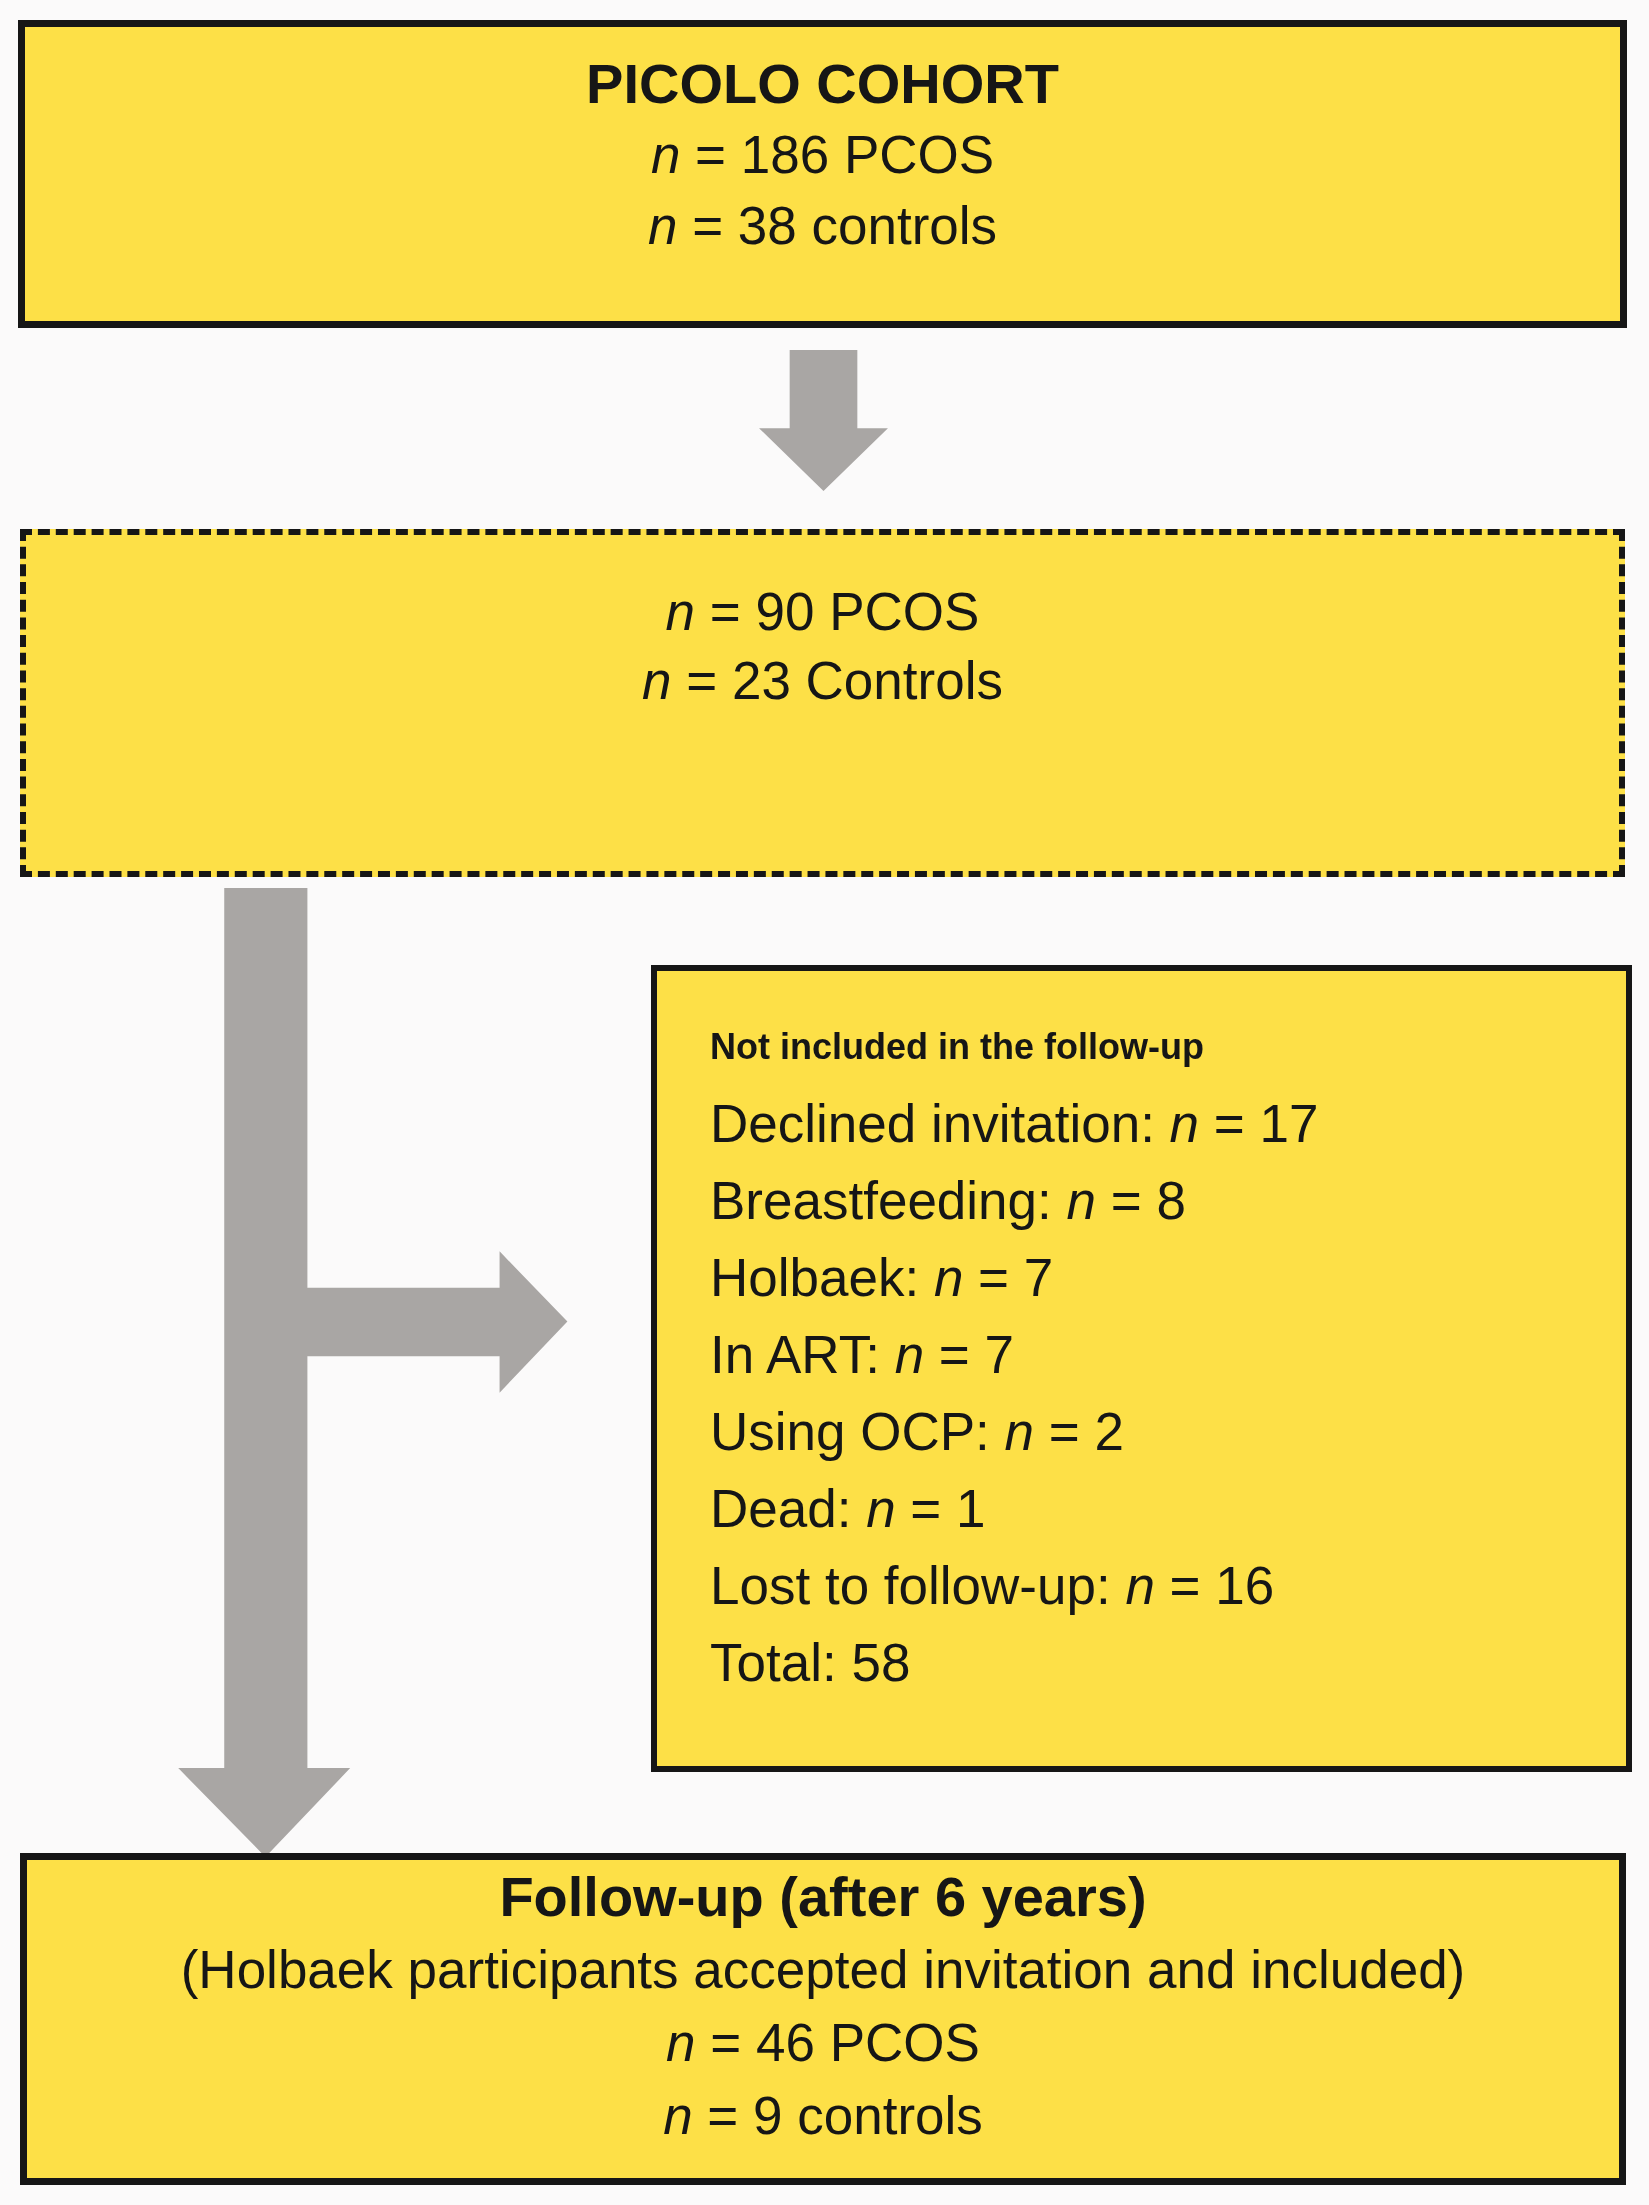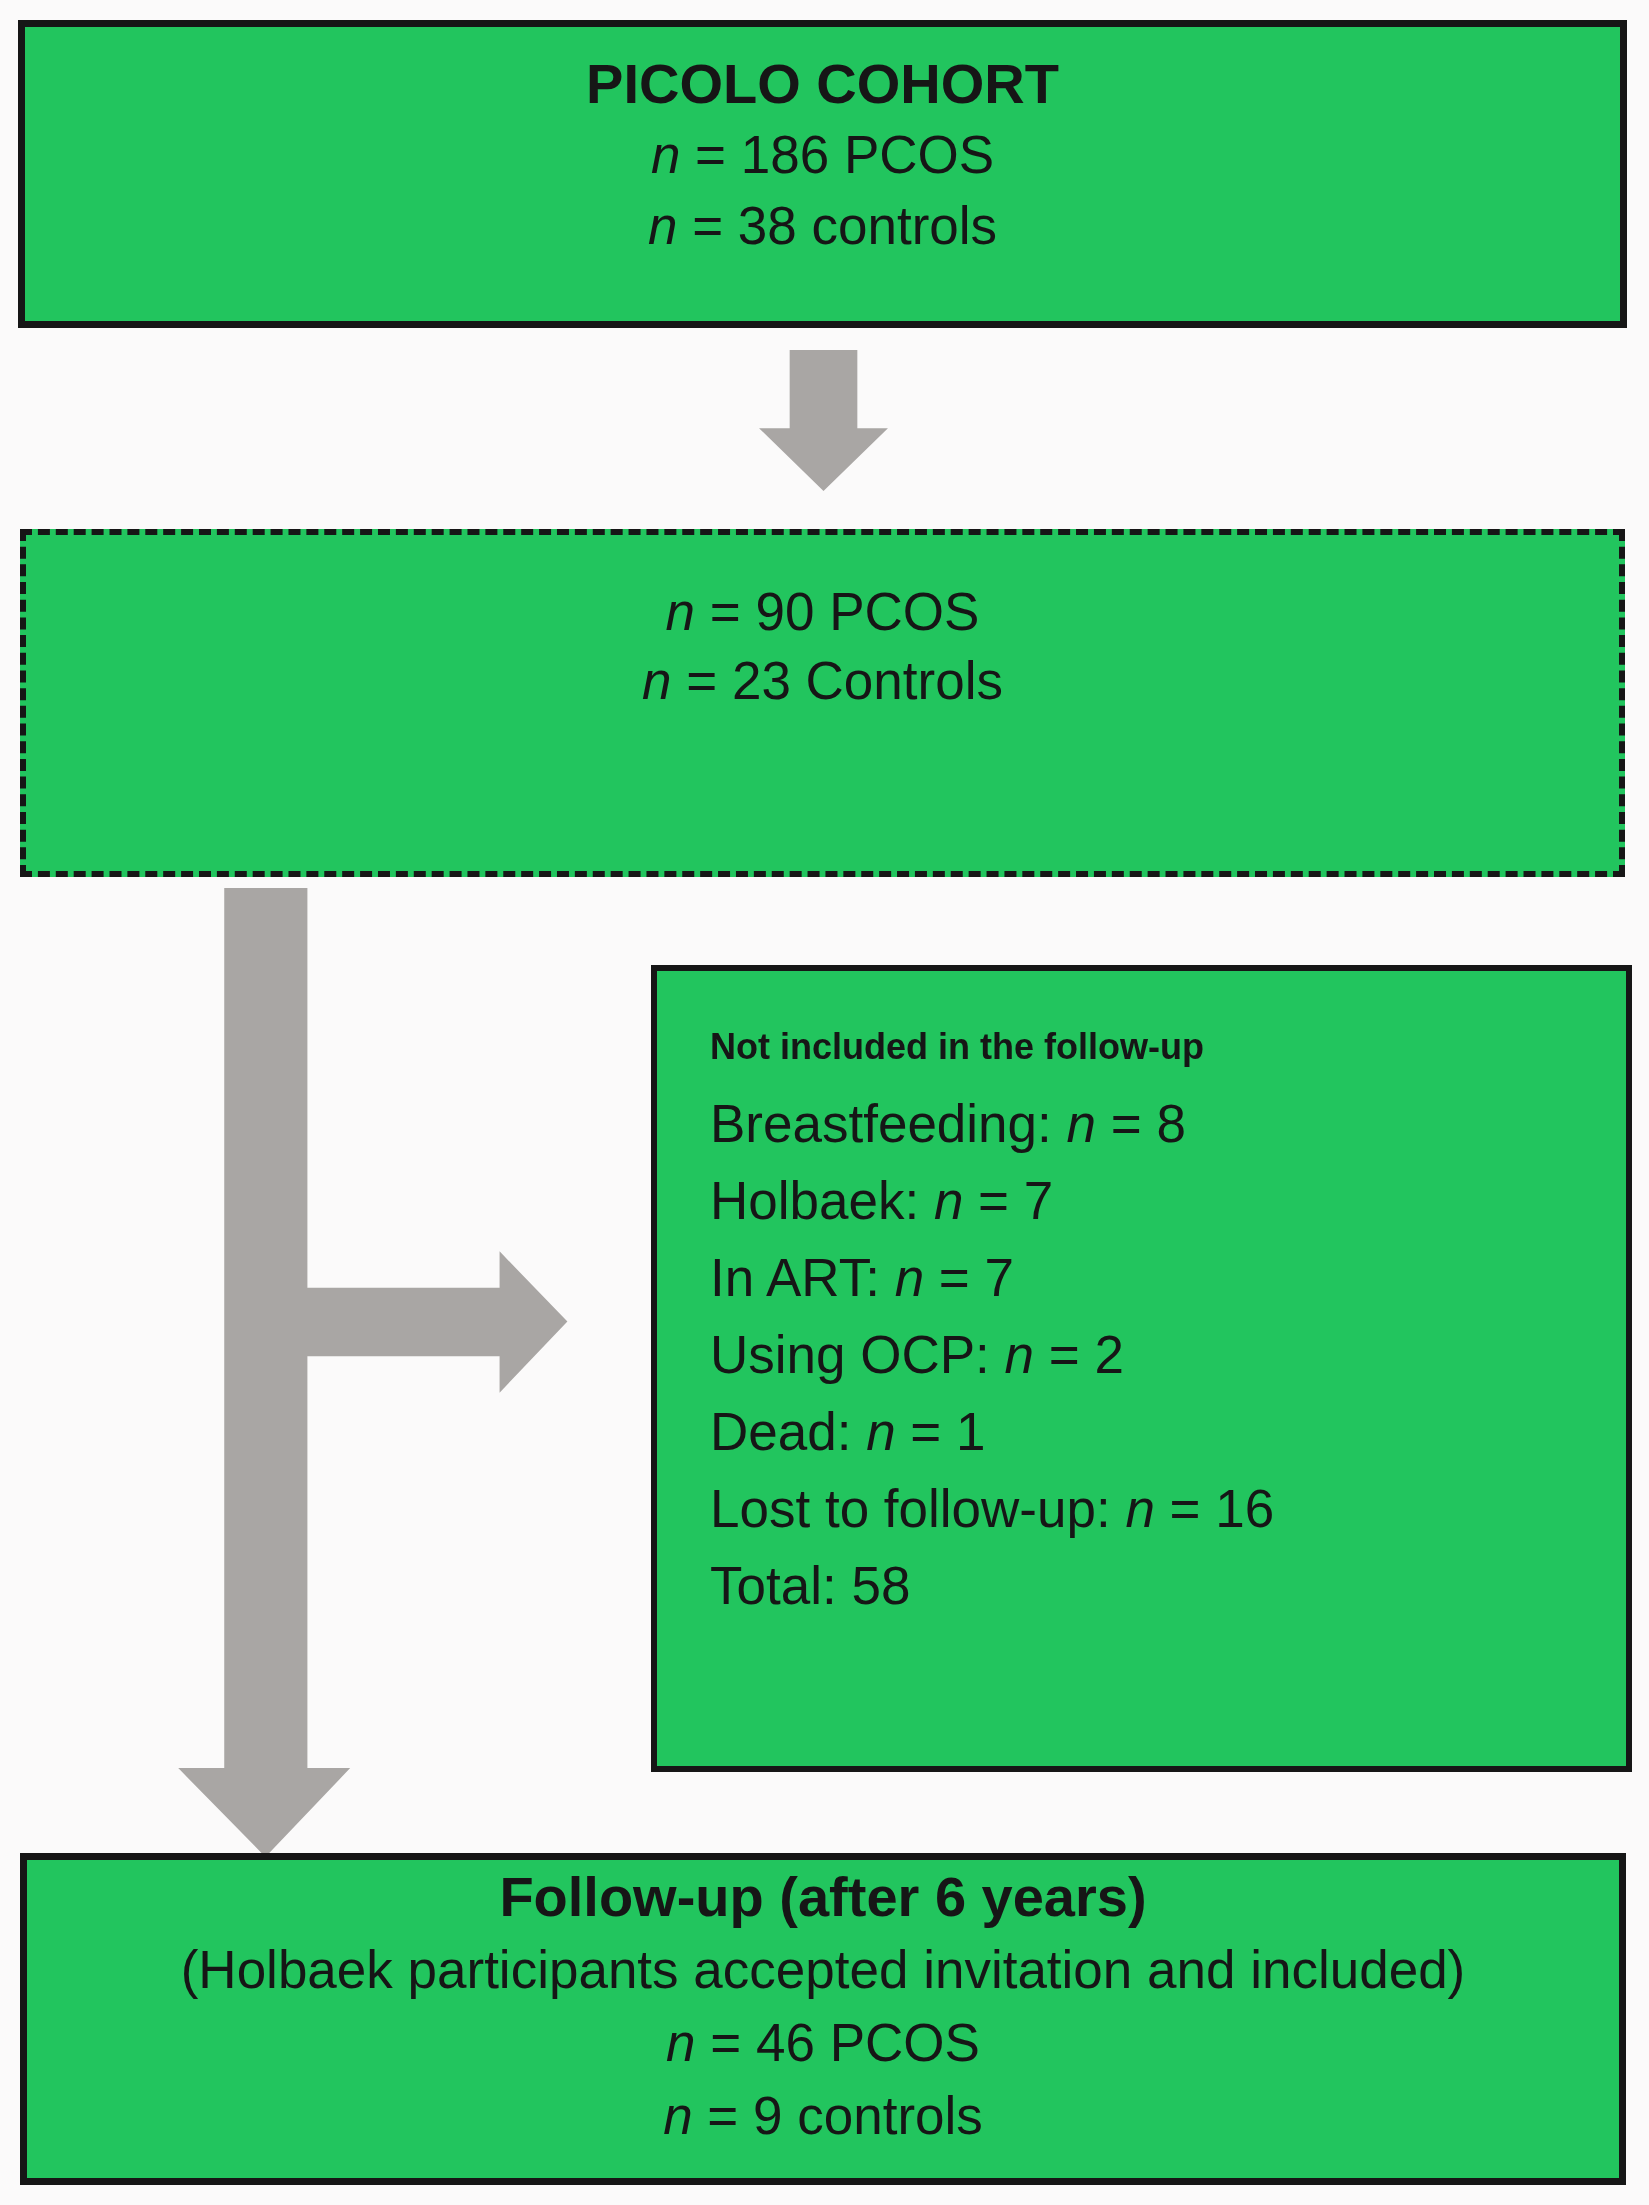--- a/index.html
+++ b/index.html
@@ -7,21 +7,21 @@
     position:relative;
     width:1650px;height:2205px;
     background:#fbfafa;
     font-family:"Liberation Sans", sans-serif;
     color:#161616;
     overflow:hidden;
   }
   .box{
     position:absolute;
     box-sizing:border-box;
-    background:#22c55e;
+    background:#fde047;
   }
   .box.solid{border:7.3px solid #161616;}
   .box.dashed{border:6.5px dashed #161616;}
   .box.thin{border:6.5px solid #161616;}
   .centered{text-align:center;}
   .line{
     font-size:53px;
     line-height:71px;
     white-space:nowrap;
   }
@@ -58,20 +58,21 @@
     <div class="line"><span class="it">n</span><span> = 90 PCOS</span></div>
     <div class="line"><span class="it">n</span><span> = 23 Controls</span></div>
   </section>
 
   <svg class="arrow" id="arrow-branch" width="404" height="977" viewBox="0 0 500 1210" aria-hidden="true">
     <polygon points="67,0 170,0 170,495 408,495 408,450 492,537 408,625 408,580 170,580 170,1090 223,1090 118,1200 10,1090 67,1090" fill="#a9a6a4"></polygon>
   </svg>
 
   <section class="box thin" id="box-excluded">
     <div class="line bold">Not included in the follow-up</div>
+    <div class="line"><span>Declined invitation: </span><span class="it">n</span><span> = 17</span></div>
     <div class="line"><span>Breastfeeding: </span><span class="it">n</span><span> = 8</span></div>
     <div class="line"><span>Holbaek: </span><span class="it">n</span><span> = 7</span></div>
     <div class="line"><span>In ART: </span><span class="it">n</span><span> = 7</span></div>
     <div class="line"><span>Using OCP: </span><span class="it">n</span><span> = 2</span></div>
     <div class="line"><span>Dead: </span><span class="it">n</span><span> = 1</span></div>
     <div class="line"><span>Lost to follow-up: </span><span class="it">n</span><span> = 16</span></div>
     <div class="line"><span>Total: 58</span></div>
   </section>
 
   <section class="box solid centered" id="box-followup">

